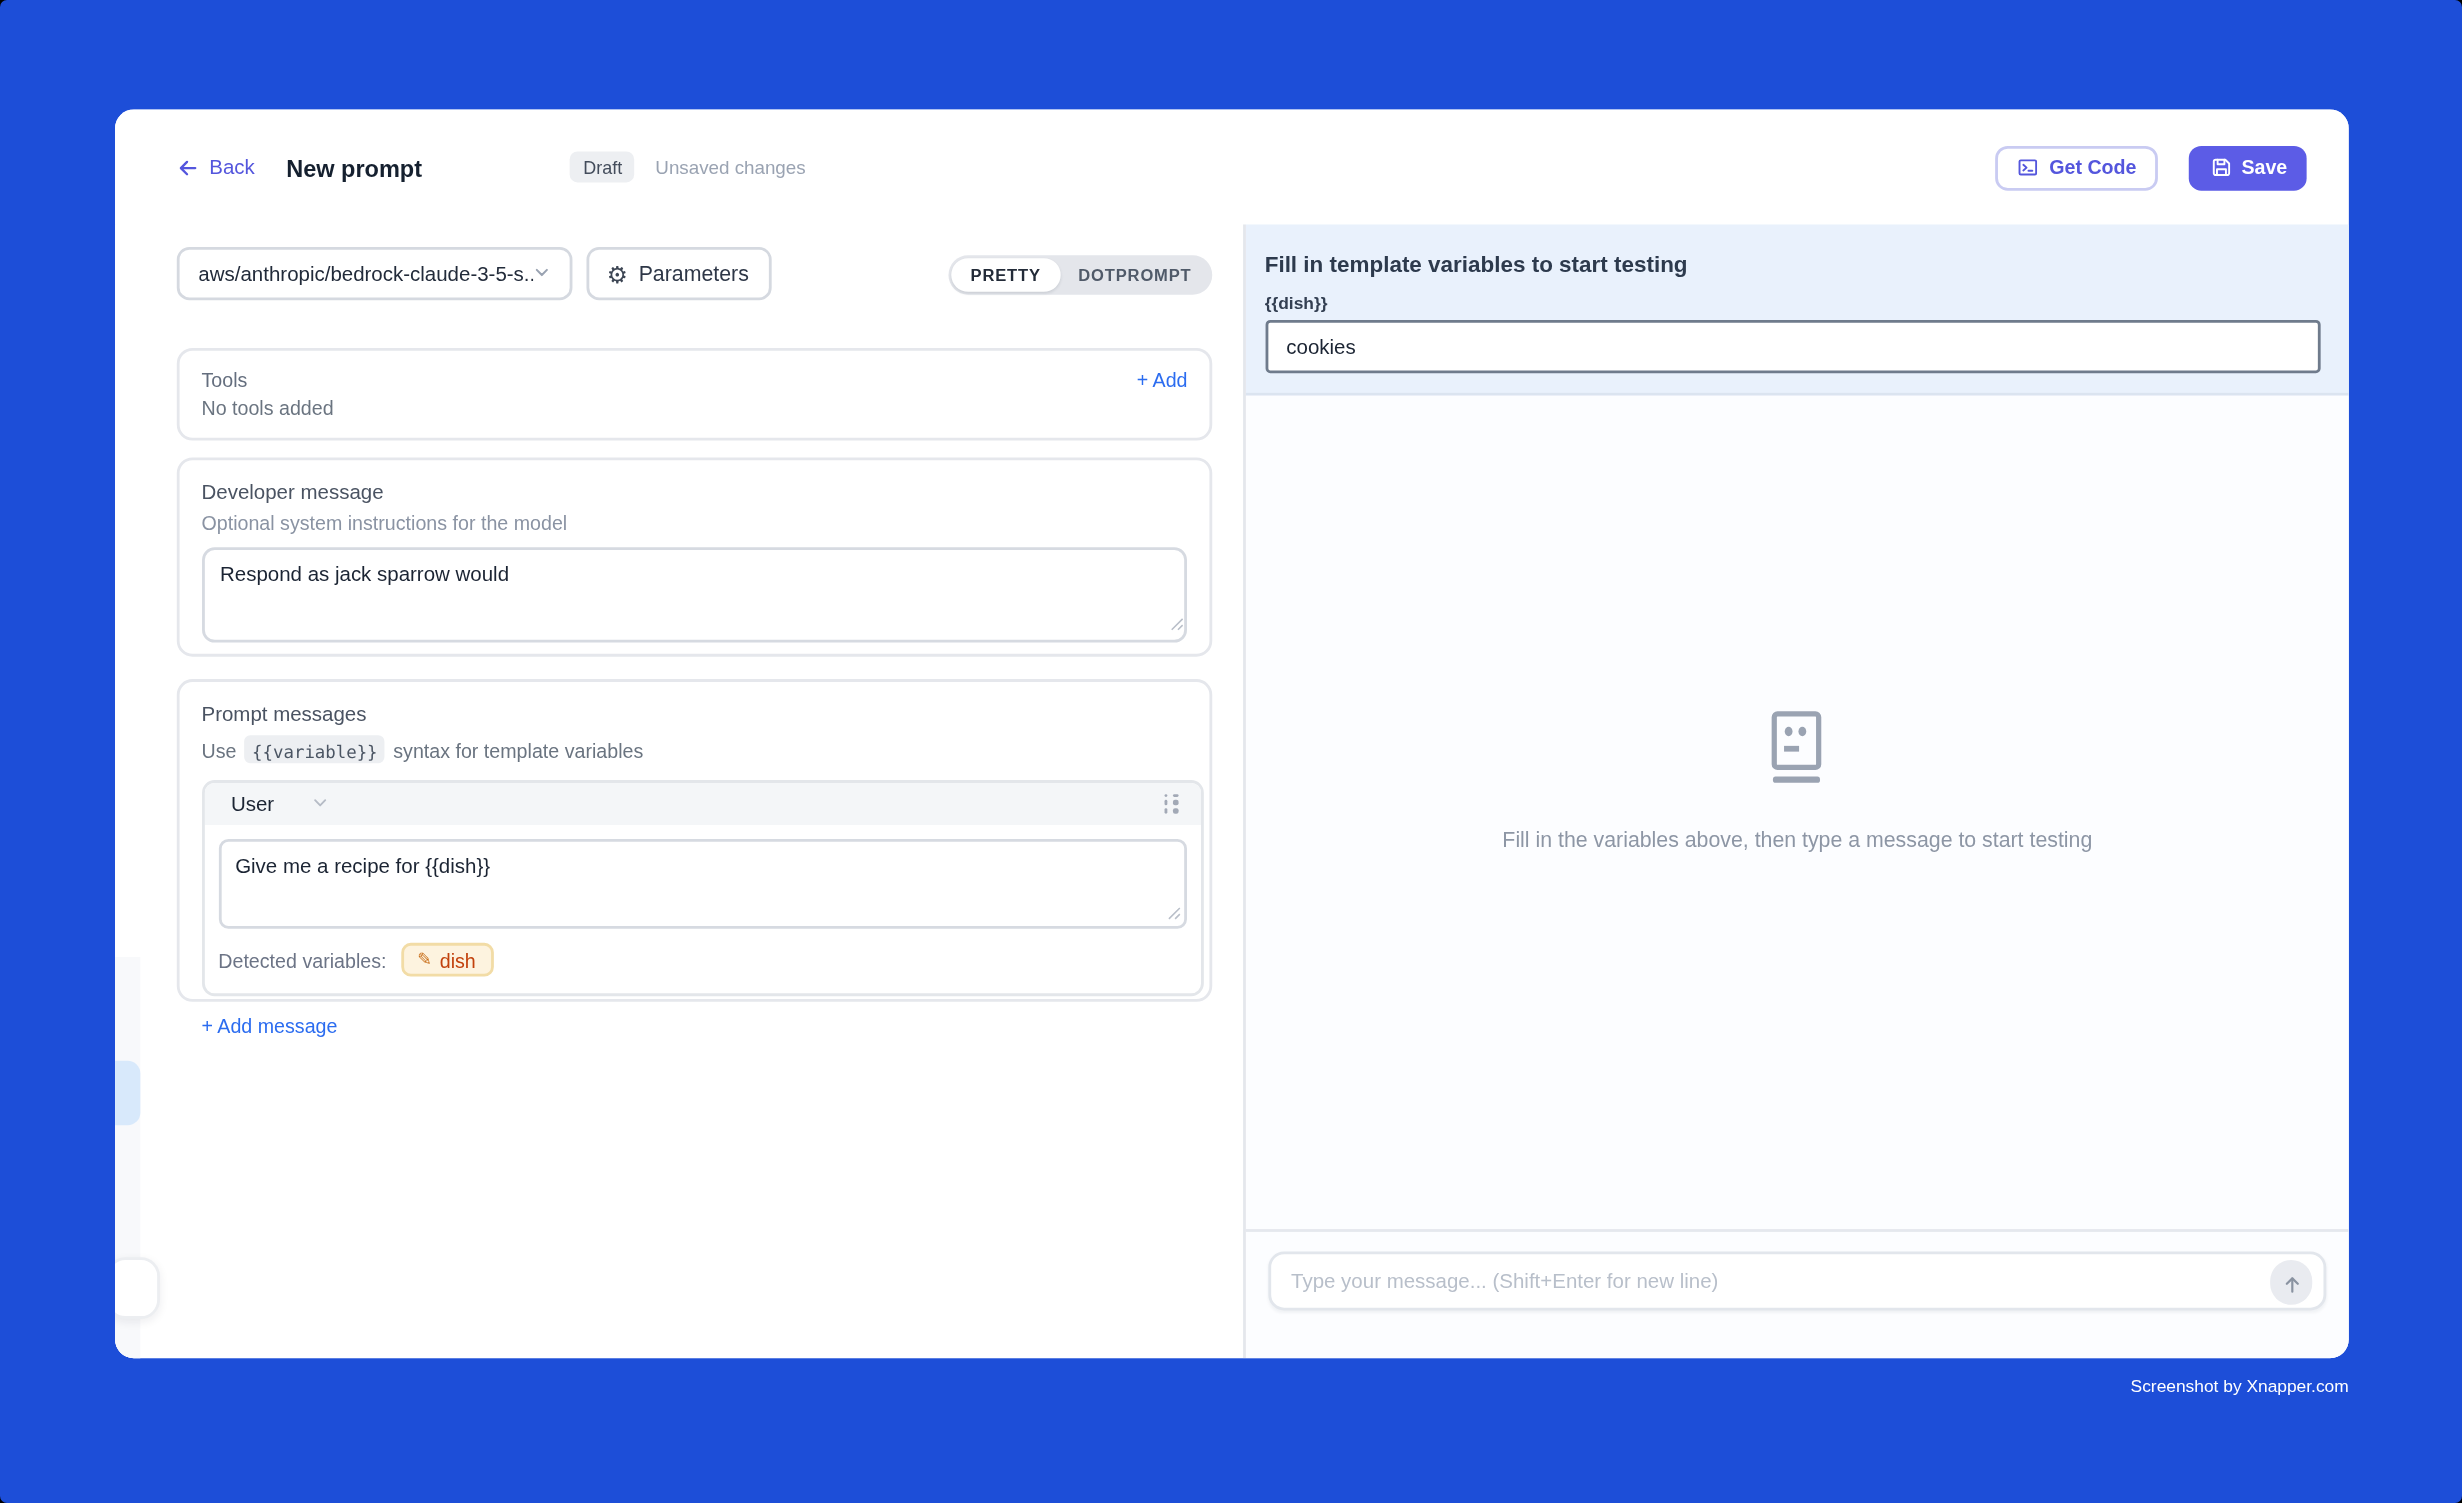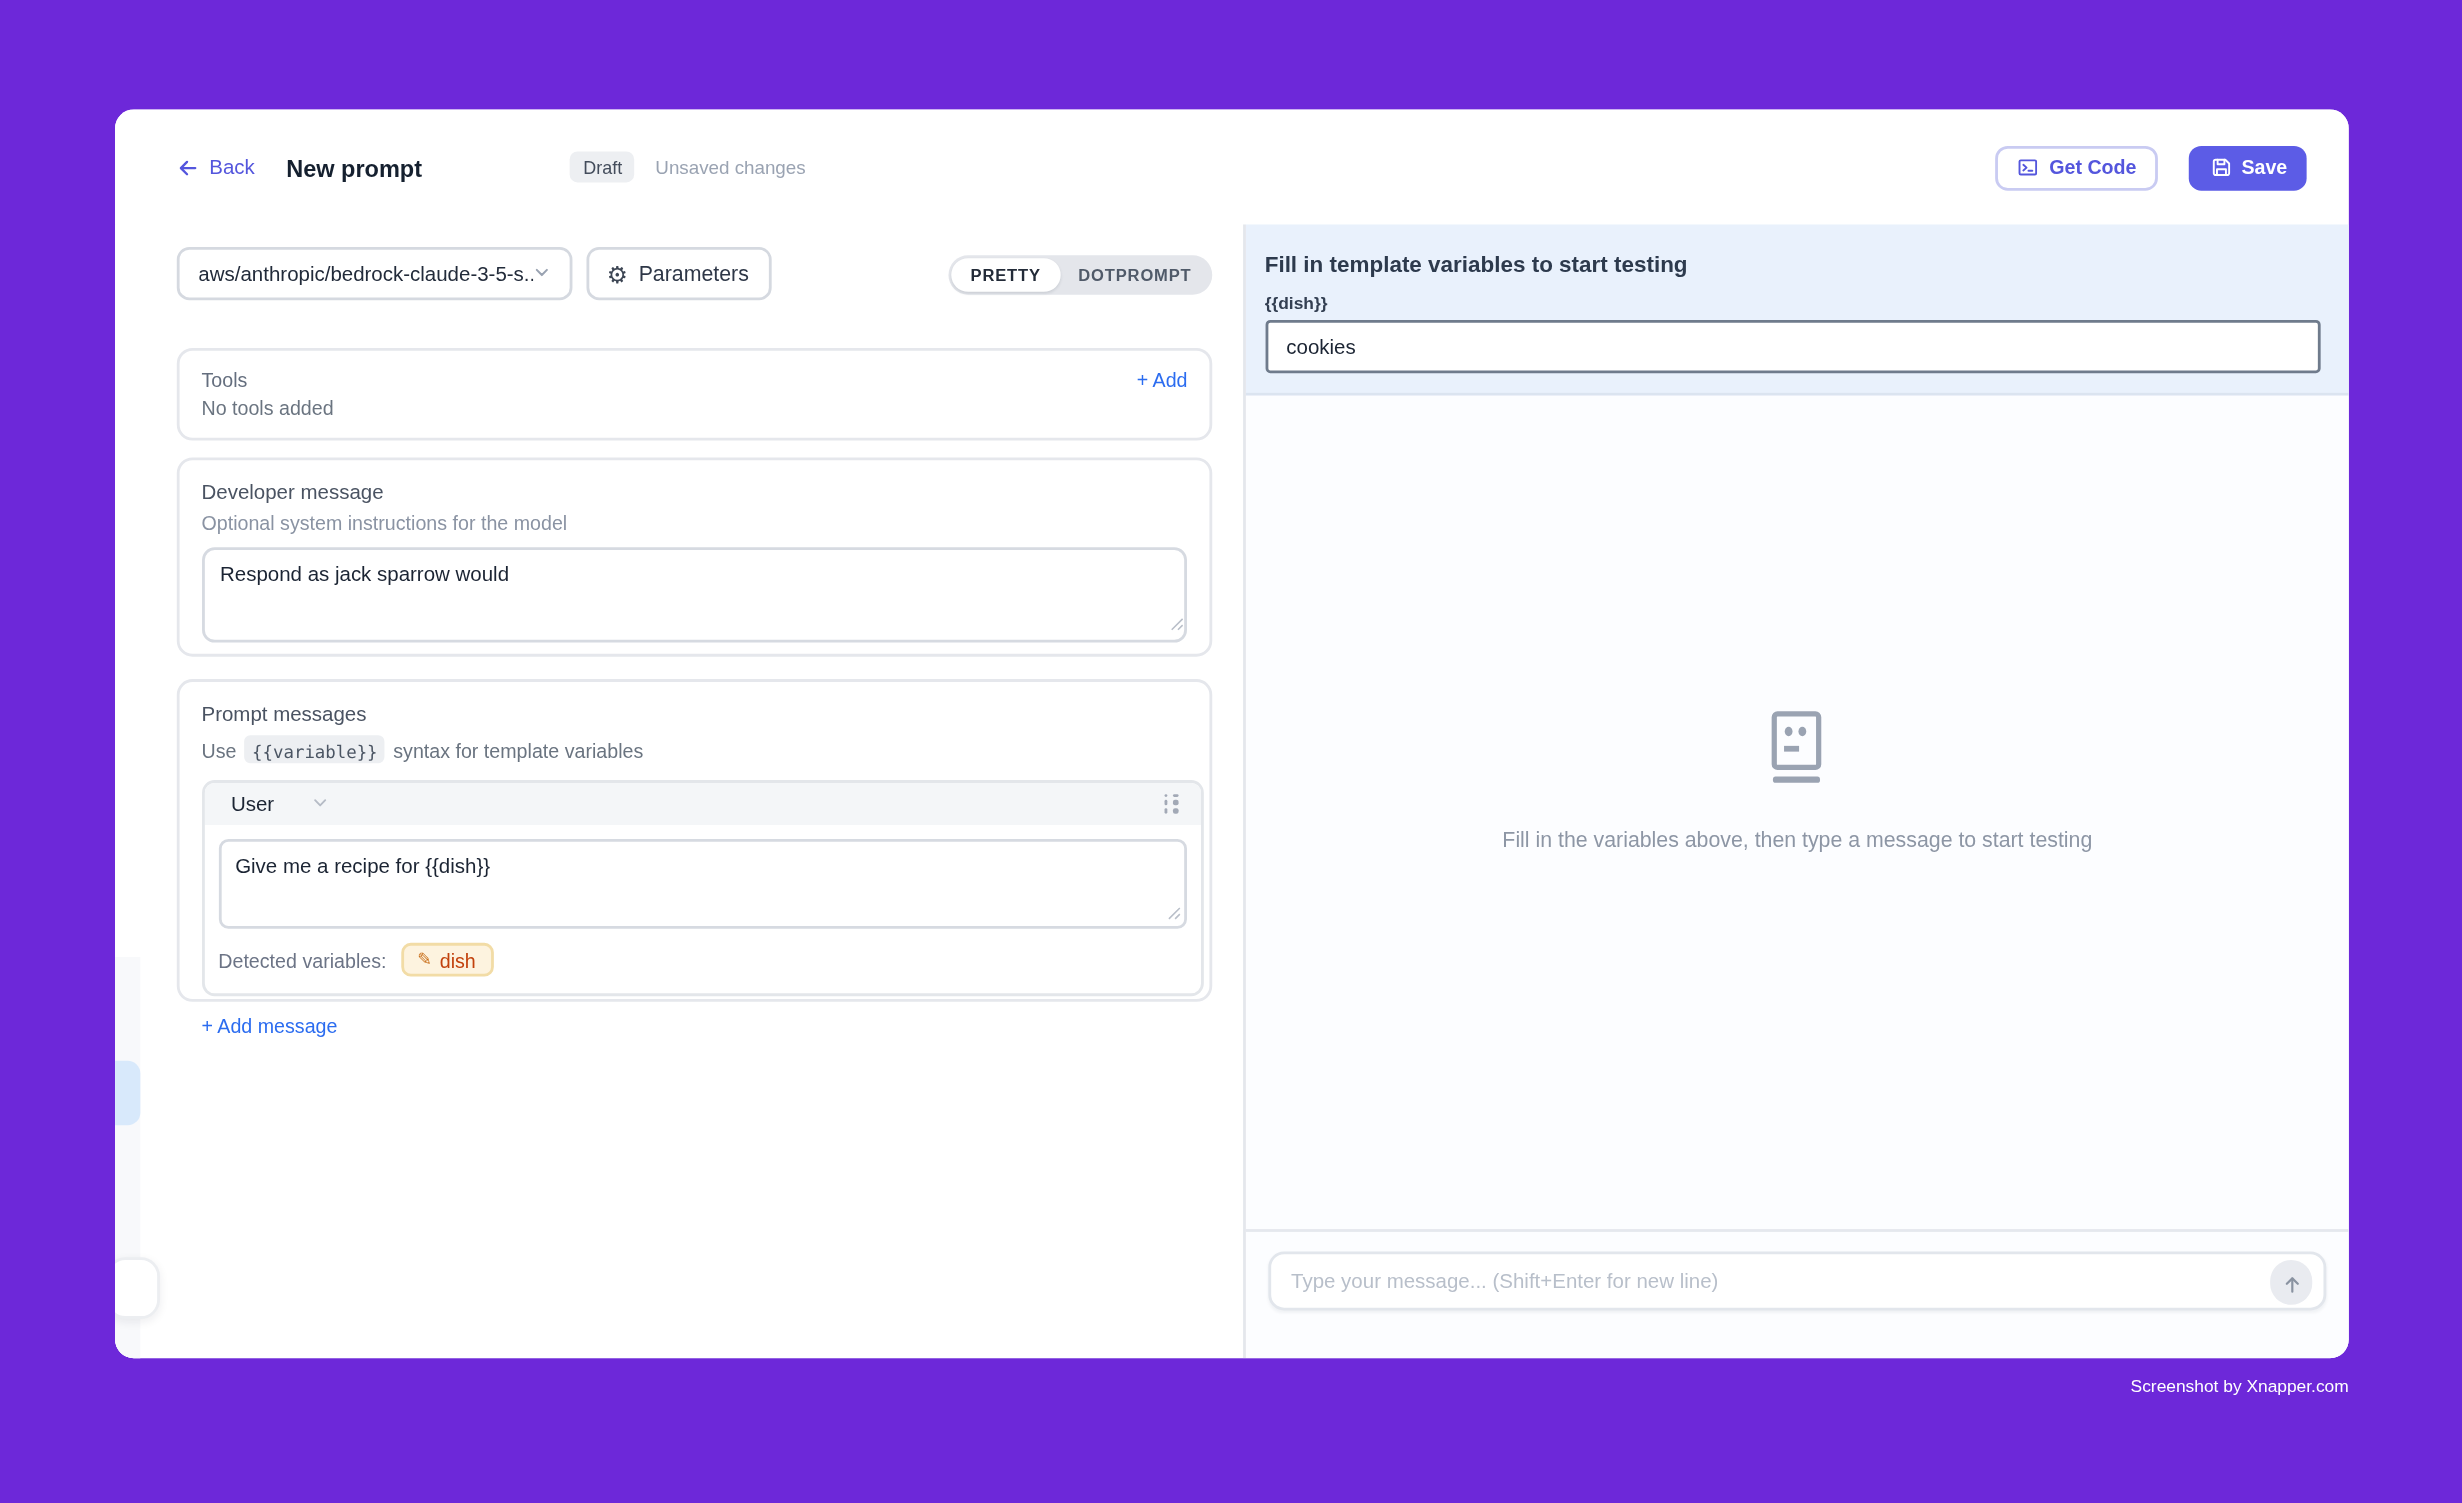--- a/index.html
+++ b/index.html
@@ -1,18 +1,18 @@
 <!DOCTYPE html>
 <html style="font-size:9px"><head>
 <meta charset="utf-8">
 <style>
   * { margin:0; padding:0; box-sizing:border-box; }
   html,body { background:#000; }
   body { font-family:"Liberation Sans", sans-serif; }
-  .screen { position:relative; width:2462px; height:1503px; background:#6d28d9; overflow:hidden; }
+  .screen { position:relative; width:2462px; height:1503px; background:#1d4ed8; overflow:hidden;border-radius:7px; }
   .stage { position:absolute; left:0; top:0; width:877px; height:536px;
            transform:scale(2.80612); transform-origin:0 0; }
 
   
   .app-window { position:absolute; left:41px; top:39px; width:796px; height:445px;
                 background:#fff; border-radius:6.7px; overflow:hidden; }
 
   
   .app-header { position:absolute; left:0; right:0; top:0; height:41px;
                 display:flex; align-items:center; padding:0 14.6px; background:#fff; }

